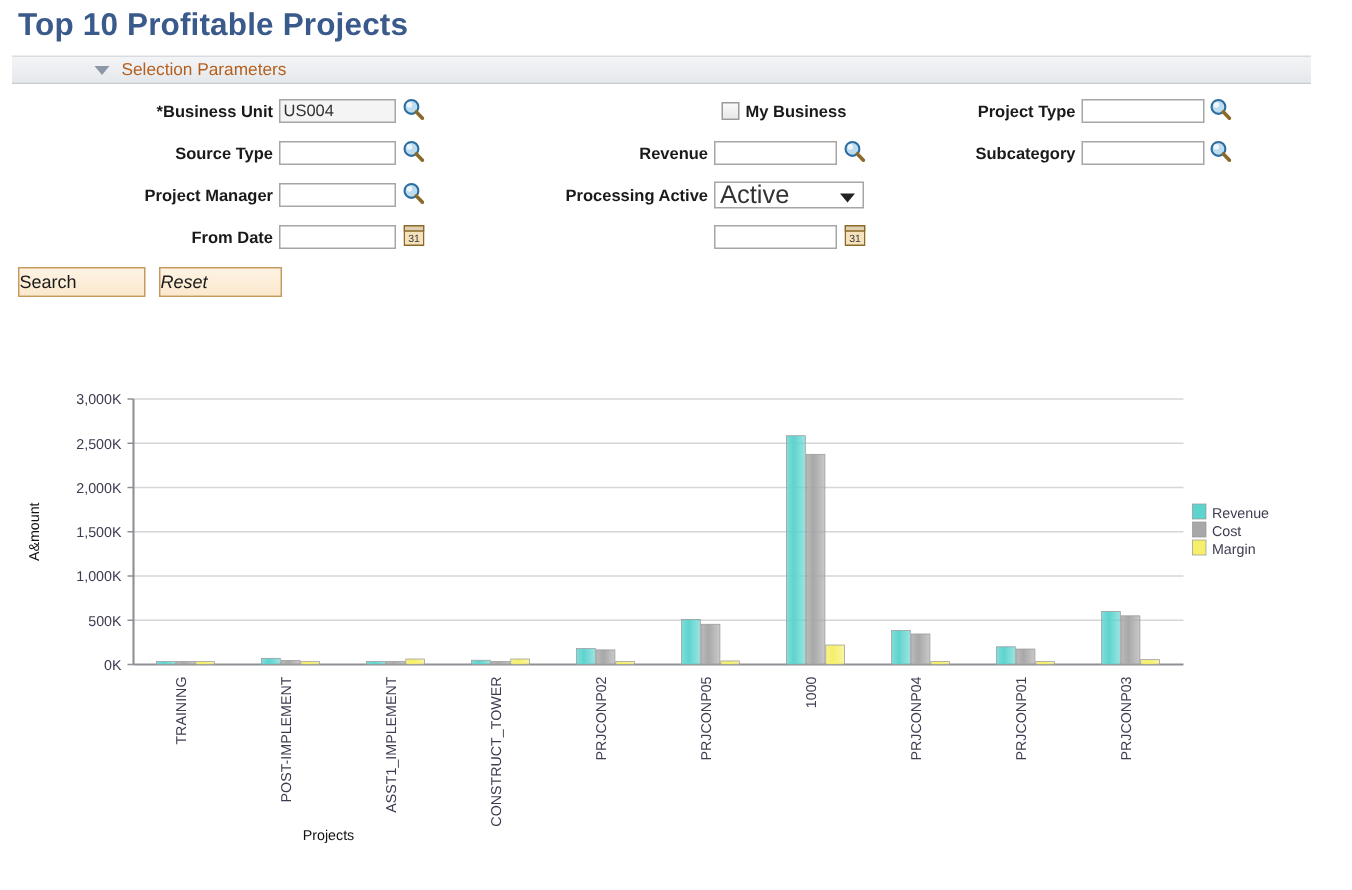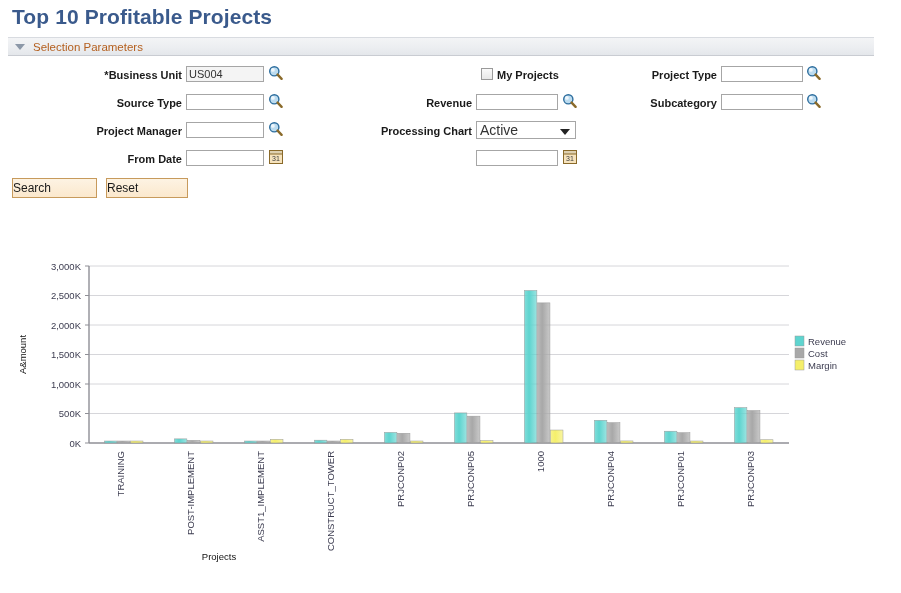--- a/index.html
+++ b/index.html
@@ -23,21 +23,21 @@
     white-space: nowrap;
   }
 
   
   .sec-header {
     position: absolute; left: 8px;
     width: 866px; height: 19px;
     background: linear-gradient(to bottom, #f3f4f6 0%, #eceef1 55%, #e4e7eb 100%);
     border-top: 1px solid #d8dbe0;
     border-bottom: 1px solid #c9ccd2;
-    display: flex; align-items: center;
+    display: flex; align-items: center; padding-left: 48px;
   }
   .tri {
     width: 0; height: 0;
     border-left: 5px solid transparent;
     border-right: 5px solid transparent;
     border-top: 6px solid #8c98a8;
     margin-left: 7px; margin-right: 8px;
   }
   .sec-title {
     font-size: 11.5px; color: #b45f1e; font-weight: normal;
@@ -84,21 +84,21 @@
     border: 1px solid #9a9a9a;
     background: linear-gradient(to bottom,#fafafa,#e8e8e8);
   }
 
   
   .sel {
     position: absolute;
     height: 18px;
     border: 1px solid #a6a6a6;
     background: #fff;
-    font-size: 14px;
+    font-size: 17px;
     color: #333;
     display: flex; align-items: center;
     padding-left: 3px;
   }
   .sel .arrow {
     position: absolute; right: 5px; top: 7px;
     width: 0; height: 0;
     border-left: 5px solid transparent;
     border-right: 5px solid transparent;
     border-top: 6px solid #222;
@@ -173,33 +173,33 @@
   <input class="txtbox" style="left: 186px; top: 150px; width: 78px;" value="">
   <span class="cal" style="left:269px; top:150px;">
     <svg width="14" height="14" viewBox="0 0 14 14">
       <rect x="0.5" y="0.5" width="13" height="13" fill="#f6e3bd" stroke="#8a6a2a"></rect>
       <rect x="0.5" y="0.5" width="13" height="3.5" fill="#ded0b0" stroke="#8a6a2a"></rect>
       <text x="7" y="11" font-size="7" text-anchor="middle" fill="#3b3b3b" font-family="Liberation Sans, sans-serif">31</text>
     </svg>
   </span>
 
   <div class="cbx" style="left:481px; top:68px;"></div>
-  <div class="fld-label" style="left:497px; top:67px; width:120px; text-align:left;">My Projects</div>
+  <div class="fld-label" style="left:497px; top:67px; width:120px; text-align:left;">My Business</div>
 
   <div class="fld-label" style="left:330px; top:95px; width:142px;">Revenue</div>
   <input class="txtbox" style="left: 476px; top: 94px; width: 82px;" value="">
   <span class="mag" style="left:562px; top:93px;">
     <svg width="15" height="15" viewBox="0 0 15 15">
       <circle cx="6.3" cy="6.3" r="4.6" fill="#bcdcf0" stroke="#2e6e9e" stroke-width="1.4"></circle>
       <circle cx="4.9" cy="4.9" r="1.9" fill="#ffffff" opacity="0.75"></circle>
       <line x1="9.6" y1="9.6" x2="13.6" y2="13.8" stroke="#8a6a2a" stroke-width="2.4" stroke-linecap="round"></line>
     </svg>
   </span>
 
-  <div class="fld-label" style="left:330px; top:123px; width:142px;">Processing Chart</div>
+  <div class="fld-label" style="left:330px; top:123px; width:142px;">Processing Active</div>
   <div class="sel" style="left:476px; top:121px; width:100px;">
     <span>Active</span>
     <span class="arrow"></span>
   </div>
 
   <input class="txtbox" style="left: 476px; top: 150px; width: 82px;" value="">
   <span class="cal" style="left:563px; top:150px;">
     <svg width="14" height="14" viewBox="0 0 14 14">
       <rect x="0.5" y="0.5" width="13" height="13" fill="#f6e3bd" stroke="#8a6a2a"></rect>
       <rect x="0.5" y="0.5" width="13" height="3.5" fill="#ded0b0" stroke="#8a6a2a"></rect>
@@ -221,21 +221,21 @@
   <input class="txtbox" style="left: 721px; top: 94px; width: 82px;" value="">
   <span class="mag" style="left:806px; top:93px;">
     <svg width="15" height="15" viewBox="0 0 15 15">
       <circle cx="6.3" cy="6.3" r="4.6" fill="#bcdcf0" stroke="#2e6e9e" stroke-width="1.4"></circle>
       <circle cx="4.9" cy="4.9" r="1.9" fill="#ffffff" opacity="0.75"></circle>
       <line x1="9.6" y1="9.6" x2="13.6" y2="13.8" stroke="#8a6a2a" stroke-width="2.4" stroke-linecap="round"></line>
     </svg>
   </span>
 
   <div class="btn" style="left:12px; top:178px; width:85px;">Search</div>
-  <div class="btn" style="left:106px; top:178px; width:82px;">Reset</div>
+  <div class="btn" style="left:106px; top:178px; width:82px;font-style:italic;">Reset</div>
 
 
   <div class="chart-wrap">
     <svg id="chart-svg" width="901" height="347">
         <rect x="89" y="20" width="700" height="177" fill="#ffffff"></rect>
         <line x1="85" y1="197" x2="89" y2="197" stroke="#8f8f96" stroke-width="1"></line>
         <text x="81" y="200.5" text-anchor="end" class="tick-lbl">0K</text>
         <line x1="89" y1="167.5" x2="789" y2="167.5" stroke="#d6d6da" stroke-width="1"></line>
         <line x1="85" y1="167.5" x2="89" y2="167.5" stroke="#8f8f96" stroke-width="1"></line>
         <text x="81" y="171" text-anchor="end" class="tick-lbl">500K</text>

